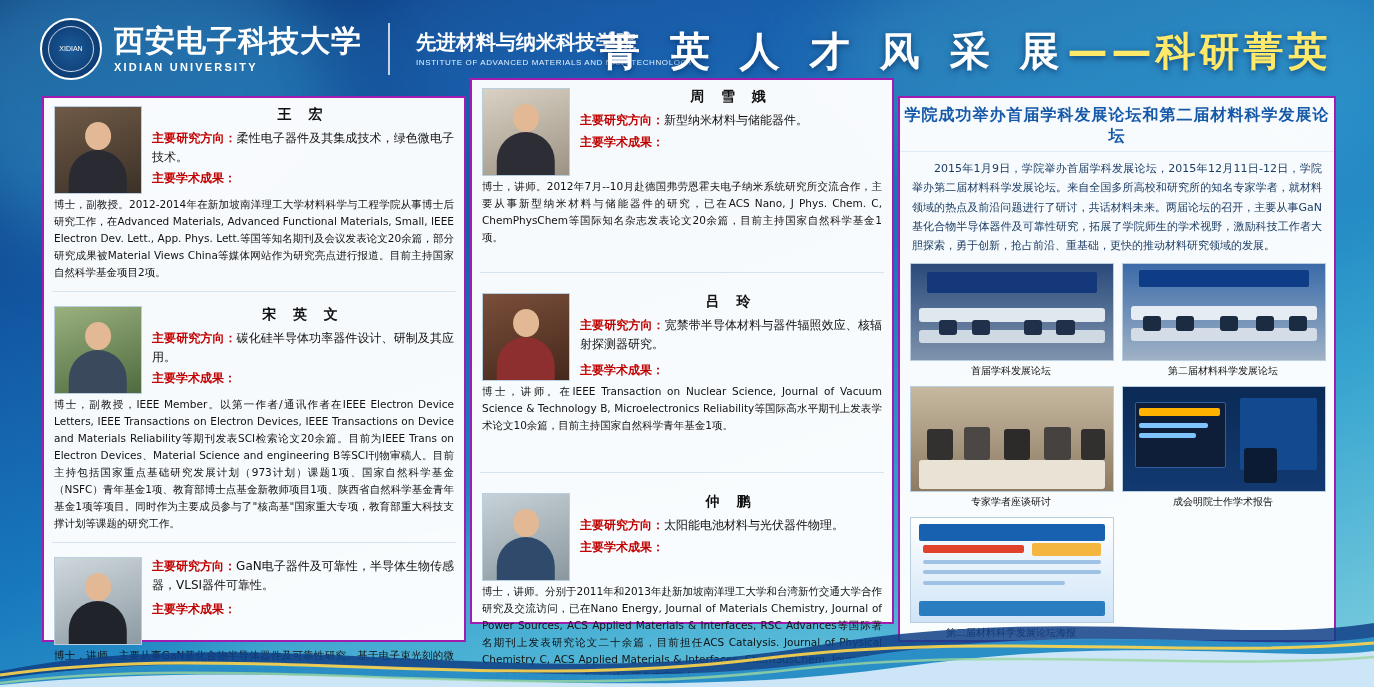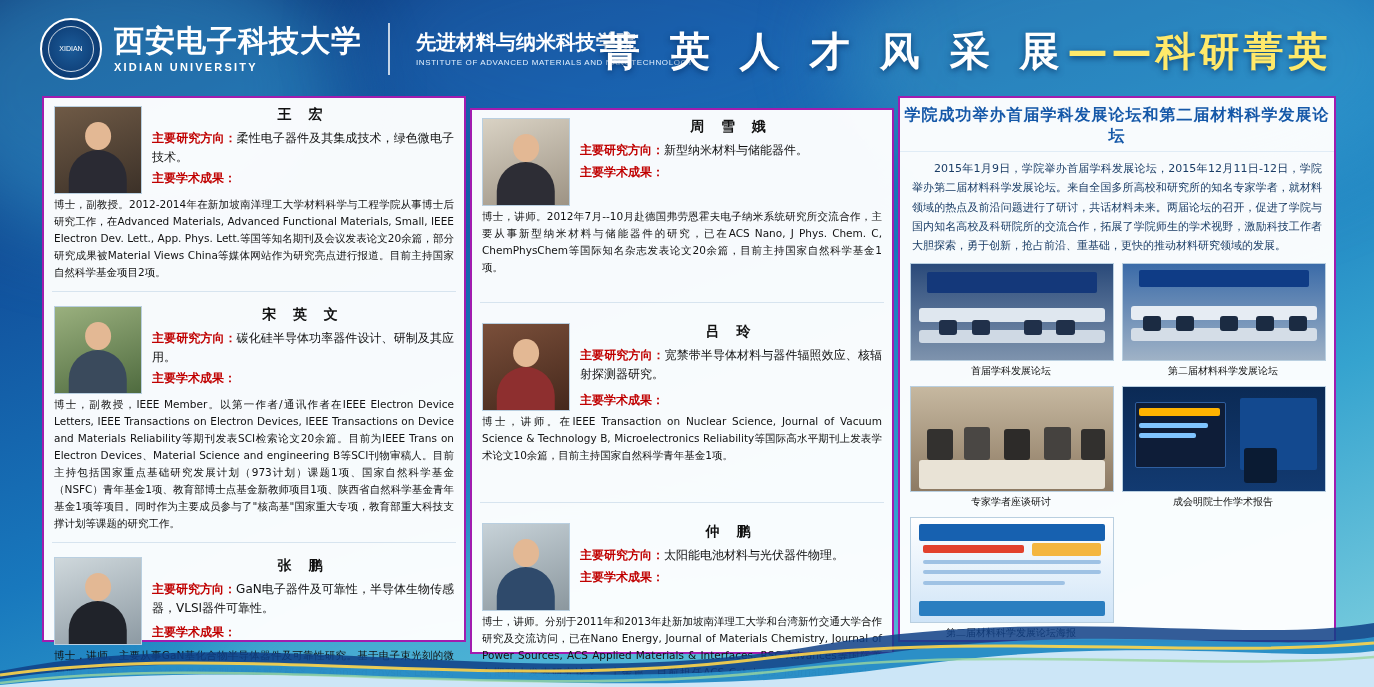--- a/index.html
+++ b/index.html
@@ -36,21 +36,21 @@
   .inst-cn{font-size:20px;font-weight:bold;color:#ffffff;line-height:1;}
   .inst-en{font-size:8px;color:#e3f1ff;letter-spacing:.6px;margin-top:6px;}
   .title-main{position:absolute;left:600px;top:24px;width:700px;text-align:left;
         font-size:40px;font-weight:bold;color:#ffffff;letter-spacing:8px;
         text-shadow:0 2px 6px rgba(0,40,90,.7);font-family:"DejaVu Sans",sans-serif;white-space:nowrap;}
   .title-sub{color:#ffe96a;letter-spacing:4px;}
 
   
   .panel{position:absolute;background:rgba(255,255,255,.97);border:2px solid #a21caf;}
   .col1{left:42px;top:96px;width:420px;height:542px;}
-  .col2{left:470px;top:108px;width:420px;height:542px;}
+  .col2{left:470px;top:78px;width:420px;height:542px;}
   .col3{left:898px;top:96px;width:434px;height:542px;}
 
   .person{padding:8px 10px 4px 10px;}
   .p-head{display:flex;gap:10px;}
   .p-photo{width:86px;height:86px;flex:0 0 86px;border:1px solid #b9cfe0;overflow:hidden;position:relative;}
   .p-photo .bg{position:absolute;inset:0;}
   .p-photo .head{position:absolute;left:50%;top:18%;width:30%;height:32%;
         transform:translateX(-50%);border-radius:50%;background:#e3b894;}
   .p-photo .body{position:absolute;left:50%;top:50%;width:68%;height:55%;
         transform:translateX(-50%);border-radius:34px 34px 0 0;}
@@ -150,21 +150,20 @@
   <div class="sep"></div>
 
   <div class="person">
     <div class="p-head">
       <div class="p-photo">
         <div class="bg" style="background:linear-gradient(160deg,#cfd8dc,#8d9aa3)"></div>
         <div class="head"></div>
         <div class="body" style="background:#20232a"></div>
       </div>
       <div class="p-right">
-        <div class="p-name">张 鹏</div>
         <div class="p-line"><span class="lbl">主要研究方向：</span><span>GaN电子器件及可靠性，半导体生物传感器，VLSI器件可靠性。</span></div>
         <div class="p-line" style="margin-top:6px"><span class="lbl">主要学术成果：</span></div>
       </div>
     </div>
     <div class="p-body">博士，讲师。主要从事GaN基化合物半导体器件及可靠性研究。基于电子束光刻的微纳加工研究和基于半导体器件的新型生物传感器研究，在Applied Physics Letters, Semiconductor Science and Technology等国内外期刊及会议发表多篇论文，申请及获得授权的发明专利8项。目前主持国家自然科学基金青年项目1项，作为校内主持参与国家自然科学基金重点项目1项。</div>
   </div>
 
 </div>
 
 <div class="panel col2">
@@ -218,21 +217,21 @@
         <div class="p-line" style="margin-top:3px"><span class="lbl">主要学术成果：</span></div>
       </div>
     </div>
     <div class="p-body">博士，讲师。分别于2011年和2013年赴新加坡南洋理工大学和台湾新竹交通大学合作研究及交流访问，已在Nano Energy, Journal of Materials Chemistry, Journal of Power Sources, ACS Applied Materials &amp; Interfaces, RSC Advances等国际著名期刊上发表研究论文二十余篇，目前担任ACS Catalysis. Journal of Physical Chemistry C, ACS Applied Materials &amp; Interfaces, ChemSusChem, Journal of Solid-State Electrochemistry等杂志审稿人。</div>
   </div>
 
 </div>
 
 <div class="panel col3">
   <div class="c3-title">学院成功举办首届学科发展论坛和第二届材料科学发展论坛</div>
-  <div class="c3-text">2015年1月9日，学院举办首届学科发展论坛，2015年12月11日-12日，学院举办第二届材料科学发展论坛。来自全国多所高校和研究所的知名专家学者，就材料领域的热点及前沿问题进行了研讨，共话材料未来。两届论坛的召开，促进了学院与国内知名高校及科研院所的交流合作，拓展了学院师生的学术视野，激励科技工作者大胆探索，勇于创新，抢占前沿、重基础，更快的推动材料研究领域的发展。</div>
+  <div class="c3-text">2015年1月9日，学院举办首届学科发展论坛，2015年12月11日-12日，学院举办第二届材料科学发展论坛。来自全国多所高校和研究所的知名专家学者，就材料领域的热点及前沿问题进行了研讨，共话材料未来。两届论坛的召开，主要从事GaN基化合物半导体器件及可靠性研究，拓展了学院师生的学术视野，激励科技工作者大胆探索，勇于创新，抢占前沿、重基础，更快的推动材料研究领域的发展。</div>
 
   <div class="grid">
 
     <div class="cell">
       <div class="ph">
         <div class="room" style="background:linear-gradient(180deg,#2a4a7a,#7e93ad)"></div>
         <div class="banner" style="background:#14387a"></div>
         <div class="tablerow" style="top:46%;background:#dfe7ef"></div>
         <div class="tablerow" style="top:68%;background:#cfd9e4"></div>
         <div class="seat" style="left:14%;top:58%;background:#20304a"></div>

